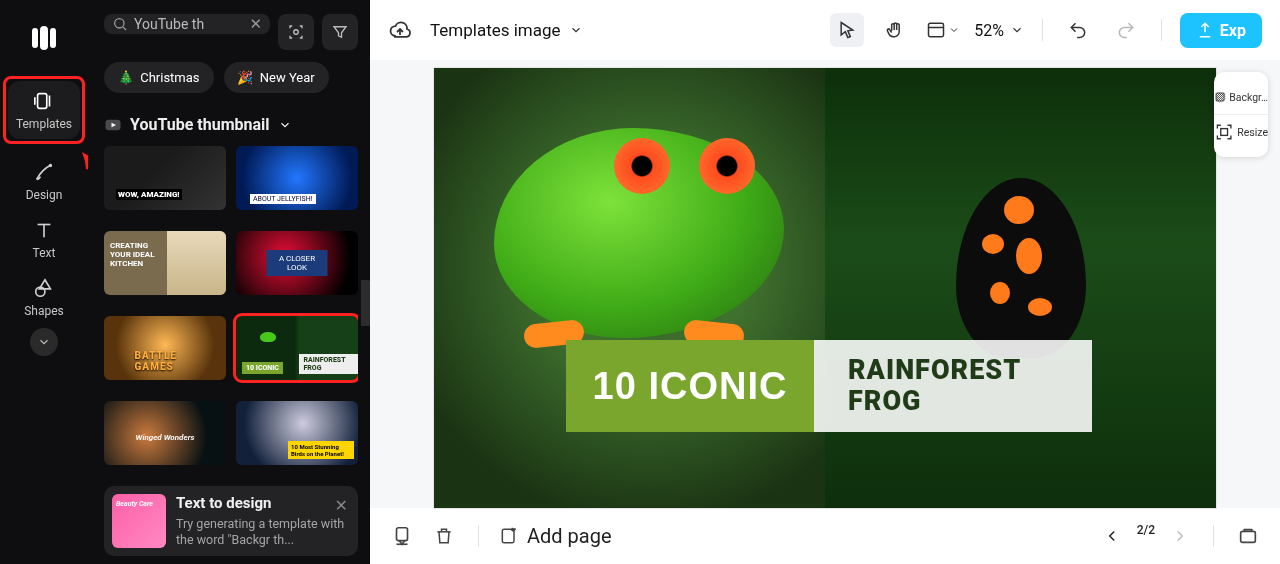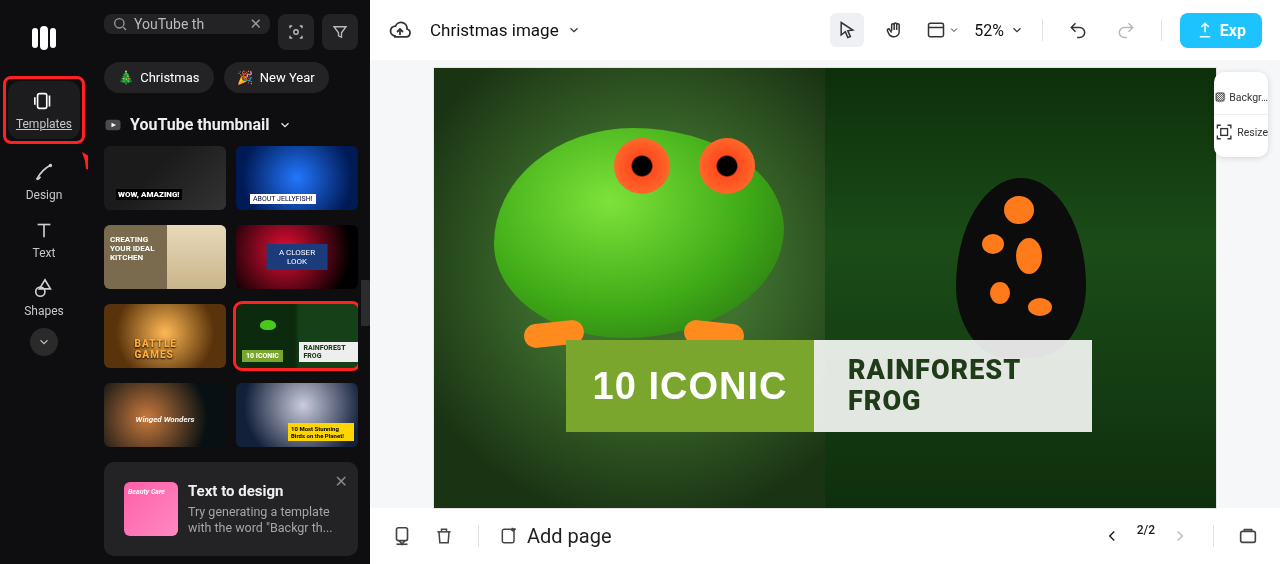--- a/index.html
+++ b/index.html
@@ -2,21 +2,21 @@
 <html><head>
 <meta charset="utf-8">
 <style>
   * { margin: 0; padding: 0; box-sizing: border-box; font-family: -apple-system, BlinkMacSystemFont, "Segoe UI", Roboto, sans-serif; }
   body { width: 1280px; height: 564px; background: #fff; display: flex; overflow: hidden; }
 
   
   .rail { width: 88px; background: #0e0e10; color: #ccc; display: flex; flex-direction: column; align-items: center; padding-top: 20px; }
   .rail-logo { width: 36px; height: 36px; display:flex; align-items:center; justify-content:center; margin-bottom: 20px; }
   .rail-item { width: 72px; padding: 8px 0; display:flex; flex-direction:column; align-items:center; gap:4px; font-size:12px; color:#c7c7c7; cursor:pointer; }
-  .rail-item.active { background: rgba(255,255,255,0.06); border-radius:12px;text-decoration:underline; }
+  .rail-item.active { background: rgba(255,255,255,0.06); border-radius:12px; }
   .rail-item .ico { width:24px; height:24px; display:flex; align-items:center; justify-content:center; }
   .rail-highlight { border: 3px solid #ff2222; border-radius:8px; padding:2px 2px; margin-bottom:8px; }
   .rail-arrow { position:absolute; top:148px; left:78px; color:#ff2222; font-size:28px; pointer-events:none; }
   .rail-more { width:28px; height:28px; border-radius:50%; background:#2a2a2a; display:flex; align-items:center; justify-content:center; color:#bbb; margin-top:2px; cursor:pointer; }
 
   
   .panel { width: 282px; background: #0e0e10; color:#eee; display:flex; flex-direction:column; padding: 14px 12px 8px 16px; position:relative; }
   .search-row { display:flex; gap:8px; }
   .search { flex:1; background:#232326; border-radius:8px; height:20px; display:flex; align-items:center; padding:0 8px; color:#bbb; font-size:14px; gap:6px; }
   .search input { flex:1; background:transparent; border:none; outline:none; color:#bbb; font-size:14px; width: 100px; }
@@ -29,21 +29,21 @@
   .thumb.sel { outline: 3px solid #ff2222; outline-offset: 0; }
   
   .t1 {background:linear-gradient(135deg,#1b1b1b 40%,#333 100%);} .t1::after{content:"WOW, AMAZING!"; position:absolute; left:12px; bottom:10px; color:#fff; font-size:8px; font-weight:900; background:#000; padding:1px 2px;}
   .t2 {background: radial-gradient(circle at 50% 50%, #2277ff 0%, #001a55 80%);} .t2::after{content:"ABOUT JELLYFISH!"; position:absolute; left:14px; bottom:6px; background:#fff; color:#003; font-size:7px; padding:1px 3px;}
   .t3 {background:#7a6b4e; display:flex;} .t3::before{content:"CREATING YOUR IDEAL KITCHEN"; position:absolute; left:6px; top:10px; width:54px; color:#fff; font-size:8px; font-weight:700;} .t3::after{content:""; position:absolute; right:0; top:0; bottom:0; width:48%; background:linear-gradient(180deg,#e8d9ba,#c9b58a);}
   .t4 {background: radial-gradient(circle at 40% 40%, #e60e35 0%, #000 80%);} .t4::after{content:"A CLOSER LOOK"; position:absolute; left:50%; top:50%; transform:translate(-50%,-50%); background:#1b3b7a; color:#fff; font-size:8px; padding:4px 6px; text-align:center;}
   .t5 {background: radial-gradient(circle at 50% 45%, #ffb955 0%, #59330b 70%);} .t5::after{content:"BATTLE GAMES"; position:absolute; left:50%; bottom:8px; transform:translateX(-50%); color:#ffad3a; font-weight:900; font-size:10px; letter-spacing:1px; text-shadow:0 1px 2px #000;}
   .t6 {background: linear-gradient(90deg,#0b2a0e 48%, #154018 52%);} .t6 .t6-left{position:absolute; left:6px; bottom:6px; padding:2px 4px; background:#7aa62e; color:#fff; font-size:7px; font-weight:800;} .t6 .t6-right{position:absolute; left:52%; bottom:6px; padding:2px 4px; background:#eee; color:#1a3b14; font-size:7px; font-weight:800;} .t6 .t6-frog{position:absolute; width:16px; height:10px; background:#49c71a; border-radius:50% 50% 40% 40%; top:16px; left:24px;}
   .t7 {background: radial-gradient(circle at 35% 55%, #ca7a3d 0%, #071012 70%);} .t7::after{content:"Winged Wonders"; position:absolute; left:50%; top:50%; transform:translate(-50%,0); color:#fff; font-size:8px; font-style:italic; font-weight:600;}
   .t8 {background: radial-gradient(circle at 55% 35%, #ccd 0%, #12203a 75%);} .t8::after{content:"10 Most Stunning Birds on the Planet!"; position:absolute; right:4px; bottom:6px; width:60px; background:#ffd500; color:#000; font-size:6px; padding:2px 3px; font-weight:700;}
-  .text2design { margin-top:10px; background:#232326; border-radius:10px; padding:20px; display:flex; gap:10px; position:relative; }
+  .text2design { margin-top:10px; background:#232326; border-radius:10px; padding:8px; display:flex; gap:10px; position:relative; }
   .text2design .preview { width:54px; height:54px; border-radius:6px; background:linear-gradient(135deg,#ff5fa8,#ff89c2); flex-shrink:0; position:relative; }
   .text2design .preview::after{content:"Beauty Care"; position:absolute; top:6px; left:4px; font-size:7px; color:#fff; font-weight:700; font-style:italic;}
   .text2design .t2d-title{font-weight:700; font-size:15px; color:#f0f0f0; margin-bottom:4px;}
   .text2design .t2d-body{font-size:12.5px; color:#a5a5a5; line-height:1.3;}
   .text2design .t2d-close{position:absolute; right:10px; top:10px; color:#888; cursor:pointer;}
   .panel-edge { position:absolute; right:-5px; top:280px; width:14px; height:46px; background:#2c2c2f; border-radius:0 8px 8px 0; cursor:pointer; }
 
   
   .main { flex:1; display:flex; flex-direction:column; background:#fff; position:relative; }
   .topbar { height:60px; display:flex; align-items:center; padding:0 18px; gap:18px; }
@@ -230,21 +230,21 @@
 
   <div class="topbar">
     <span class="cloud">
       <svg width="24" height="24" viewBox="0 0 24 24" fill="none" stroke="#333" stroke-width="1.8">
           <path d="M7 18a5 5 0 0 1 .5-9.97A6 6 0 0 1 19 11a4 4 0 0 1-1 7.87H7z"></path>
           <path d="M12 12v5"></path>
           <path d="M9 14l3-3 3 3"></path>
         </svg>
     </span>
     <div class="title-wrap">
-      <span>Christmas image</span>
+      <span>Templates image</span>
       <svg width="14" height="14" viewBox="0 0 24 24" fill="none" stroke="#333" stroke-width="2">
           <path d="M6 9l6 6 6-6"></path>
         </svg>
     </div>
     <div class="tool-group">
       <div class="tool-btn active">
         <svg width="20" height="20" viewBox="0 0 24 24" fill="none" stroke="#333" stroke-width="1.8">
             <path d="M5 3l14 9-6 1 3 7-3 1-3-7-5 4z"></path>
           </svg>
       </div>

